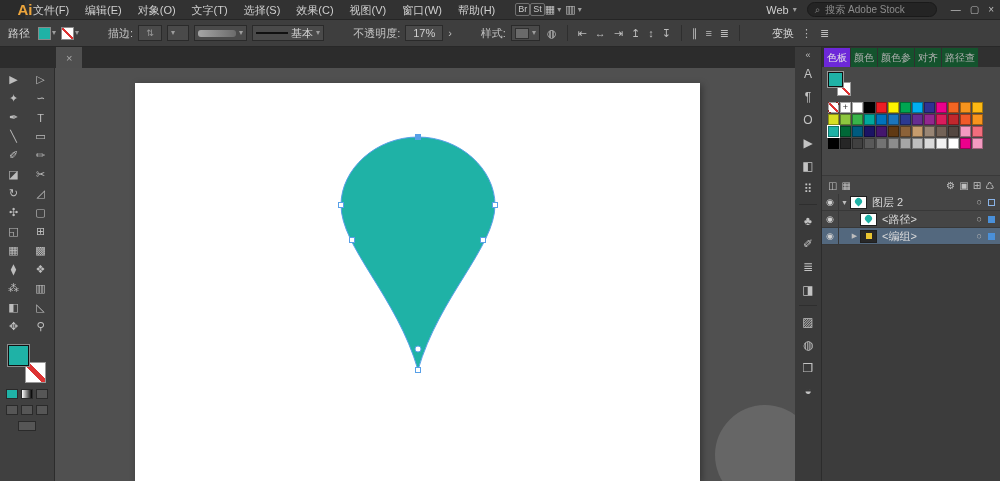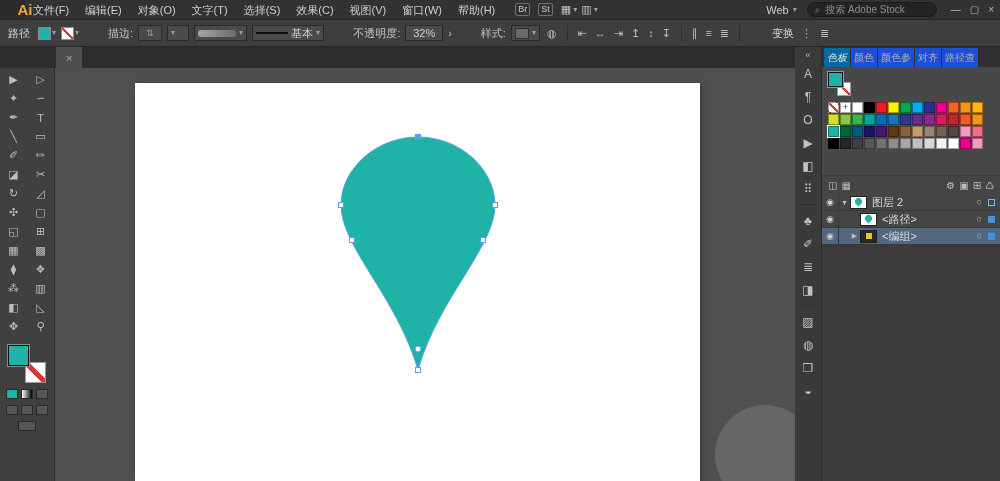--- a/index.html
+++ b/index.html
@@ -6,21 +6,21 @@
 html,body{width:1000px;height:481px;overflow:hidden;}
 body{font-family:"Liberation Sans","DejaVu Sans",sans-serif;background:#4f4f4f;}
 i,b,em{font-style:normal;font-weight:normal;}
 .app{position:absolute;inset:0;width:1000px;height:481px;font-size:11px;color:#c9c9c9;}
 
 
 .menubar{position:absolute;left:0;top:0;right:0;height:20px;background:#323232;border-bottom:1px solid #252525;display:flex;align-items:center;white-space:nowrap;z-index:5;}
 .logo{width:24px;height:100%;display:flex;align-items:center;justify-content:center;background:#2b2b2b;color:#eea63c;font-weight:bold;font-size:15px;padding-left:25px;}
 .menus{display:flex;height:100%;align-items:center;}
 .menu-item{padding:0 8px;color:#cfcfcf;line-height:20px;cursor:default;}
-.mb-tools{display:flex;align-items:center;gap:8px;margin-left:12px;}
+.mb-tools{display:flex;align-items:center;margin-left:12px;}
 .badge{border:1px solid #707070;border-radius:2px;font-size:9px;line-height:11px;padding:0 2px;color:#c9c9c9;}
 .iconbtn{display:flex;align-items:center;gap:2px;color:#bfbfbf;}
 .caret{font-size:8px;color:#9d9d9d;line-height:1;}
 .mb-right{margin-left:auto;display:flex;align-items:center;gap:10px;padding-right:6px;}
 .workspace{display:flex;align-items:center;gap:4px;color:#cfcfcf;}
 .search{display:flex;align-items:center;gap:5px;height:15px;width:130px;background:#242424;border:1px solid #1a1a1a;border-radius:8px;padding:0 7px;font-size:10px;color:#8d8d8d;overflow:hidden;}
 .winbtns{display:flex;gap:9px;margin-left:4px;}
 .winbtn{color:#bcbcbc;font-size:10px;}
 
 
@@ -70,22 +70,22 @@
 .dock{position:absolute;left:795px;top:47px;width:27px;bottom:0;background:#3a3a3a;border-right:1px solid #2c2c2c;display:flex;flex-direction:column;align-items:center;}
 .dock-expand{height:15px;display:flex;align-items:center;color:#bdbdbd;font-size:9px;}
 .dock-icons{display:flex;flex-direction:column;width:100%;}
 .dicon{height:23px;display:flex;align-items:center;justify-content:center;color:#c3c3c3;font-size:12px;position:relative;}
 .dicon.sep{margin-top:9px;}
 .dicon.sep::before{content:"";position:absolute;top:-5px;left:4px;right:4px;border-top:1px solid #2e2e2e;}
 
 
 .panels{position:absolute;left:822px;top:47px;right:0;bottom:0;background:#3d3d3d;display:flex;flex-direction:column;overflow:hidden;}
 .ptabs{height:20px;display:flex;align-items:flex-end;background:#303030;padding-left:2px;gap:1px;overflow:hidden;flex:none;}
-.ptab{padding:0 3px;line-height:19px;font-size:10px;color:#b0b0b0;background:#1d4ed8;}
-.ptab.active{background:#0369a1;color:#e6e6e6;font-style:italic;}
+.ptab{padding:0 3px;line-height:19px;font-size:10px;color:#b0b0b0;background:#14532d;}
+.ptab.active{background:#6d28d9;color:#e6e6e6;}
 .spacer{flex:1;}
 .pbody{background:#484848;padding-top:5px;flex:none;}
 .curpair{position:relative;width:28px;height:27px;margin-left:6px;}
 .curstroke{position:absolute;left:9px;top:10px;width:14px;height:14px;border:1px solid #999;}
 .curfill{position:absolute;left:0;top:0;width:15px;height:15px;border:1px solid #101010;box-shadow:0 0 0 1px #999;}
 .swgrid{display:grid;grid-template-columns:repeat(13,11px);grid-auto-rows:11px;gap:1px;margin:3px 0 0 6px;}
 .sw-cell{width:11px;height:11px;border:1px solid rgba(0,0,0,.35);background:#888;}
 .sw-cell.none{background-color:#fff;background-image:linear-gradient(45deg,transparent 40%,#d33 40%,#d33 60%,transparent 60%);}
 .sw-cell.registration{background:#fff;position:relative;}
 .sw-cell.registration::after{content:"+";position:absolute;inset:0;font-size:9px;line-height:9px;text-align:center;color:#333;}
@@ -181,21 +181,21 @@
     <span class="dd">
         <i class="wbar"></i>
         <i class="caret">▾</i>
       </span>
     <span class="dd">
         <i class="bline"></i>
         <span>基本</span>
         <i class="caret">▾</i>
       </span>
     <span class="lbl">不透明度:</span>
-    <span class="dd val">32%</span>
+    <span class="dd val">17%</span>
     <i class="sub">›</i>
     <span class="lbl">样式:</span>
     <span class="dd xs">
         <i class="stylebox"></i>
         <i class="caret">▾</i>
       </span>
     <i class="cicon">◍</i>
     <i class="vsep"></i>
     <span class="igroup">
 

